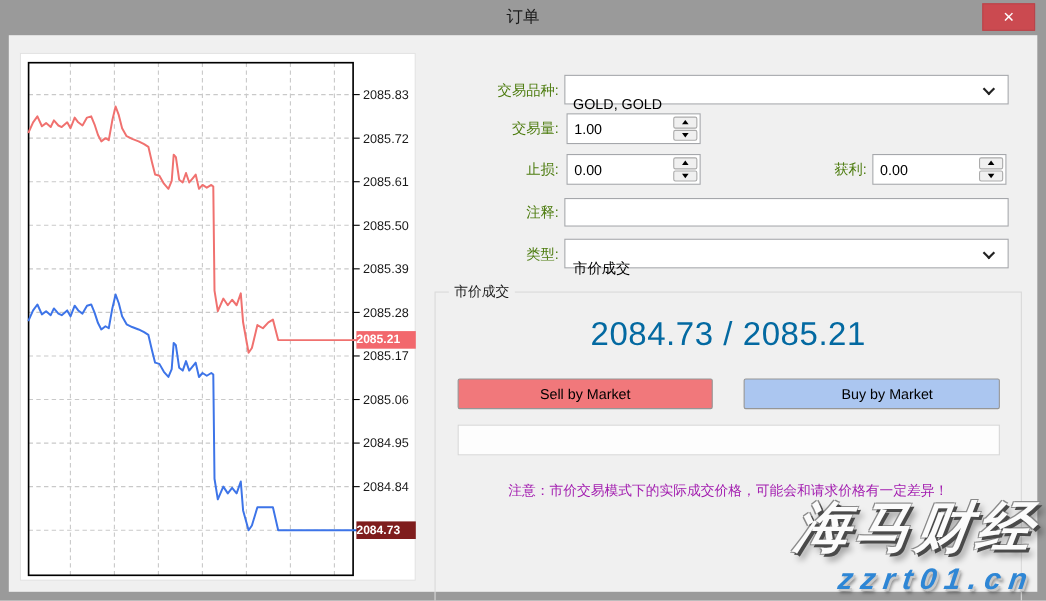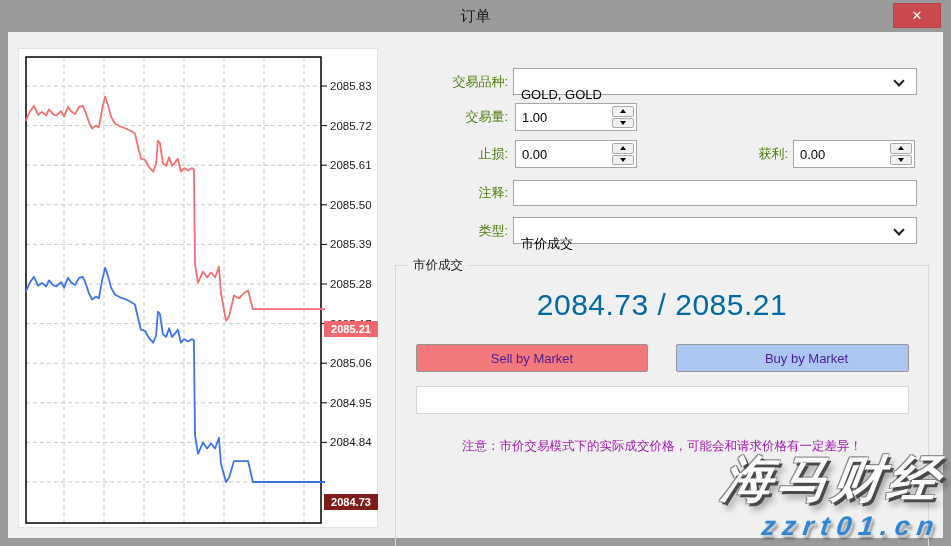--- a/index.html
+++ b/index.html
@@ -7,21 +7,21 @@
   body { background:#9a9a9a; font-family:"Liberation Sans","DejaVu Sans",sans-serif; position:relative; }
 
   .titlebar { position:absolute; left:0; top:0; width:951px; height:20px; background:#9a9a9a; }
   .title { position:absolute; left:0; right:0; top:0; height:32px; line-height:32px; text-align:center; font-size:15px; color:#1a1a1a; }
   .close-btn { position:absolute; right:10px; top:3px; width:48px; height:25px; background:#cb4a50; border:1px solid #b8444a; color:#fff; font-size:13px; font-weight:bold; text-align:center; line-height:23px; cursor:pointer; }
 
   .dialog-body { position:absolute; left:8px; top:32px; width:935px; height:506px; background:#f0f0f0; }
 
   .chart-panel { position:absolute; left:10px; top:16px; width:360px; height:480px; background:#fff; border:1px solid #e2e2e2; }
   #chart-svg { position:absolute; left:0; top:0; }
-  .price-badge { position:absolute; left:305px; width:54px; height:16px; line-height:16px; text-align:center; font-size:11px; font-weight:bold; color:#fff;margin-top:20px; }
+  .price-badge { position:absolute; left:305px; width:54px; height:16px; line-height:16px; font-size:11px; font-weight:bold; color:#fff; }
 
   .flabel { position:absolute; left:380px; width:120px; text-align:right; font-size:13px; color:#4d7c0f; }
   .r1 { top:36px; height:27px; line-height:27px; }
   .r2 { top:71px; height:28px; line-height:28px; }
   .r3 { top:108px; height:28px; line-height:28px; }
   .r4 { top:148px; height:26px; line-height:26px; }
   .r5 { top:185px; height:27px; line-height:27px; }
   .tp-label { left:700px; width:80px; }
 
   .combo { position:absolute; left:505px; width:404px; height:27px; background:#fff; border:1px solid #a5a7ab; cursor:pointer; }
@@ -36,21 +36,21 @@
   .sbtn { flex:1; background:#f0f0f0; border:1px solid #ababab; border-radius:2px; display:flex; align-items:center; justify-content:center; cursor:pointer; }
   .tri-up { width:0; height:0; border-left:3px solid transparent; border-right:3px solid transparent; border-bottom:4px solid #000; }
   .tri-dn { width:0; height:0; border-left:3px solid transparent; border-right:3px solid transparent; border-top:4px solid #000; }
   .sl-spin { left:507px; top:108px; }
   .vol-spin { left:507px; top:71px; }
   .tp-spin { left:785px; top:108px; }
 
   .group { position:absolute; left:387px; top:233px; width:534px; height:291px; border:1px solid #d9d9d9; }
   .group-label { position:absolute; top:-9px; left:12px; background:#f0f0f0; padding:0 5px; font-size:12.5px; color:#1a1a1a; }
   .quote { position:absolute; top:22px; left:0; width:100%; text-align:center; font-size:30px; color:#0369a1; letter-spacing:0.5px; }
-  .exec-btn { position:absolute; top:78px; height:28px; border:1px solid #969696; border-radius:2px; font-size:13px; color:#4c1d95; font-family:"Liberation Sans","DejaVu Sans",sans-serif; cursor:pointer; }
+  .exec-btn { position:absolute; top:78px; height:28px; border:1px solid #969696; border-radius:2px; font-size:13px; color:#000000; font-family:"Liberation Sans","DejaVu Sans",sans-serif; cursor:pointer; }
   .sell { left:20px; width:232px; background:#f1787b; }
   .buy { left:280px; width:233px; background:#abc6f0;padding-left:28px; }
   .msgbox { position:absolute; left:20px; top:120px; width:493px; height:28px; background:#fdfdfd; border:1px solid #d6d6d6; }
   .notice { position:absolute; top:172px; left:0; width:100%; text-align:center; font-size:12.5px; color:#a21caf; }
 
   .wm1 { position:absolute; right:0px; top:414px; font-size:50px; font-weight:bold; font-style:italic; letter-spacing:5px; color:#fbfbfb; transform:skewX(-8deg); text-shadow:3px 3px 0 #4a4a4a, -1px -1px 0 #8a8a8a, 1px -1px 0 #8a8a8a, -1px 1px 0 #8a8a8a, 6px 7px 6px rgba(0,0,0,0.35); z-index:50; pointer-events:none; white-space:nowrap; }
   .wm2 { position:absolute; right:2px; top:479px; font-size:27px; font-weight:bold; font-style:italic; letter-spacing:7px; transform:skewX(-8deg); text-shadow:2px 2px 0 #c9c9c9, 3px 4px 3px rgba(50,50,50,0.55); z-index:50; pointer-events:none; white-space:nowrap; }
 </style>
 </head>
 <body>

